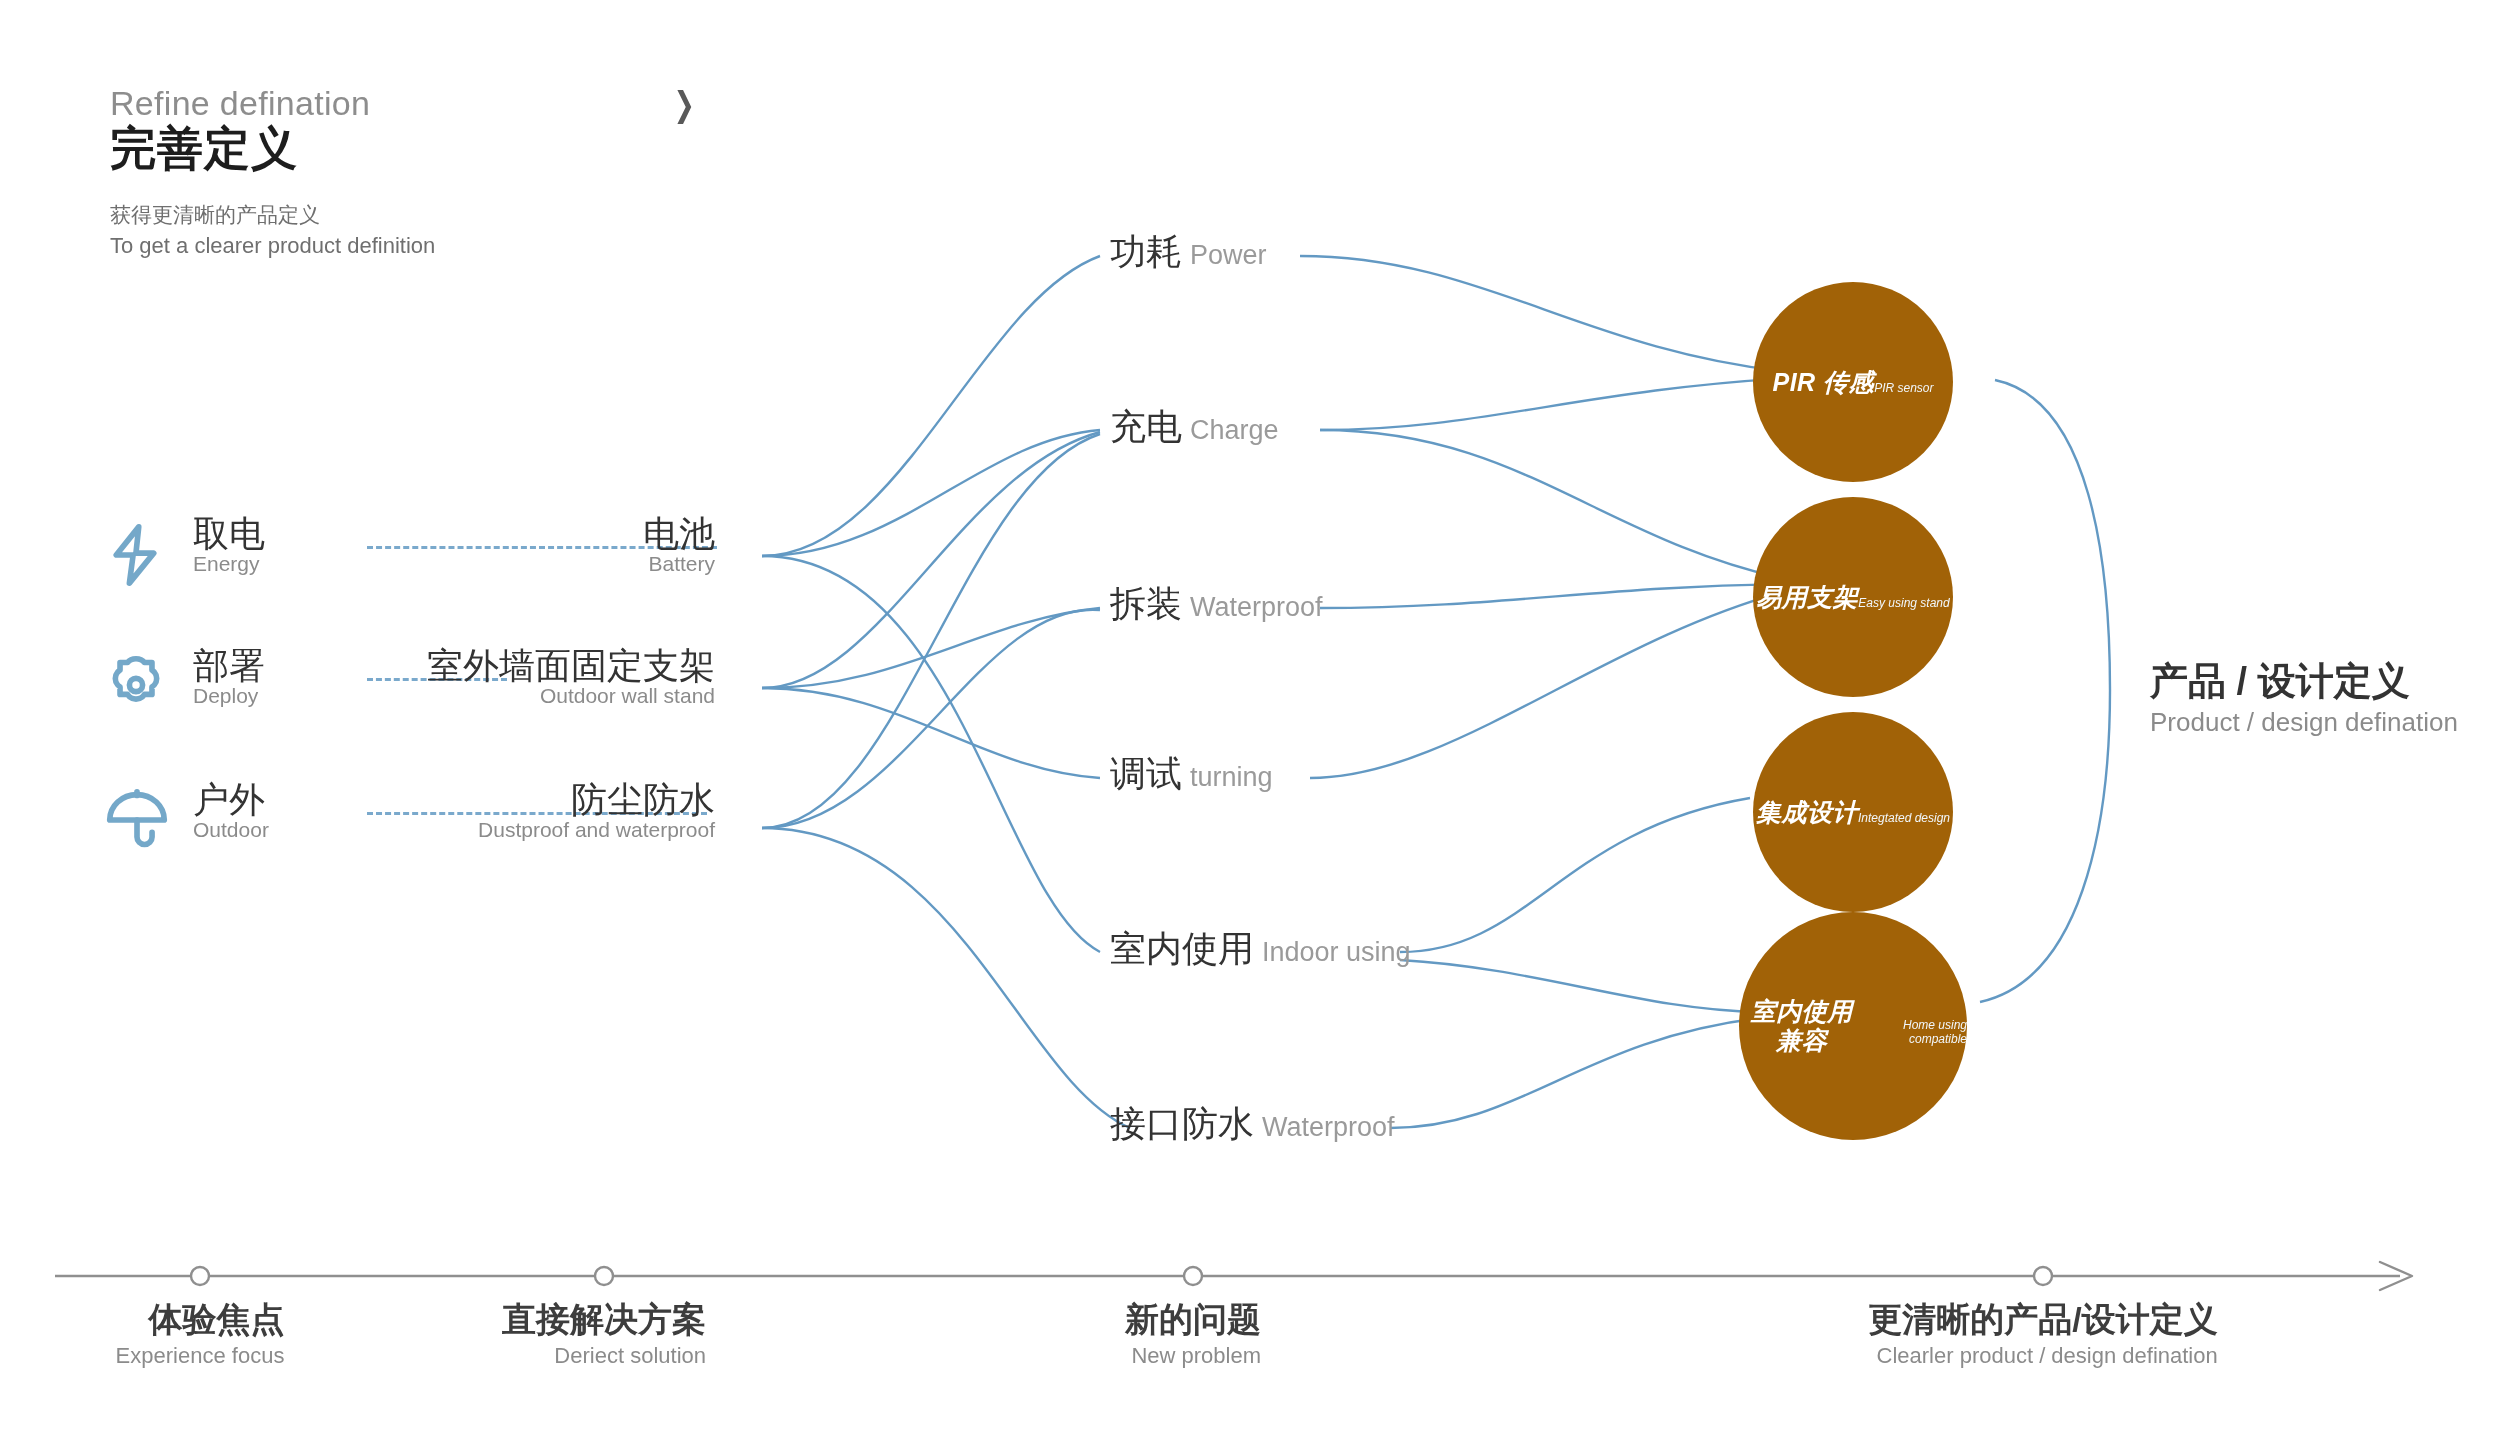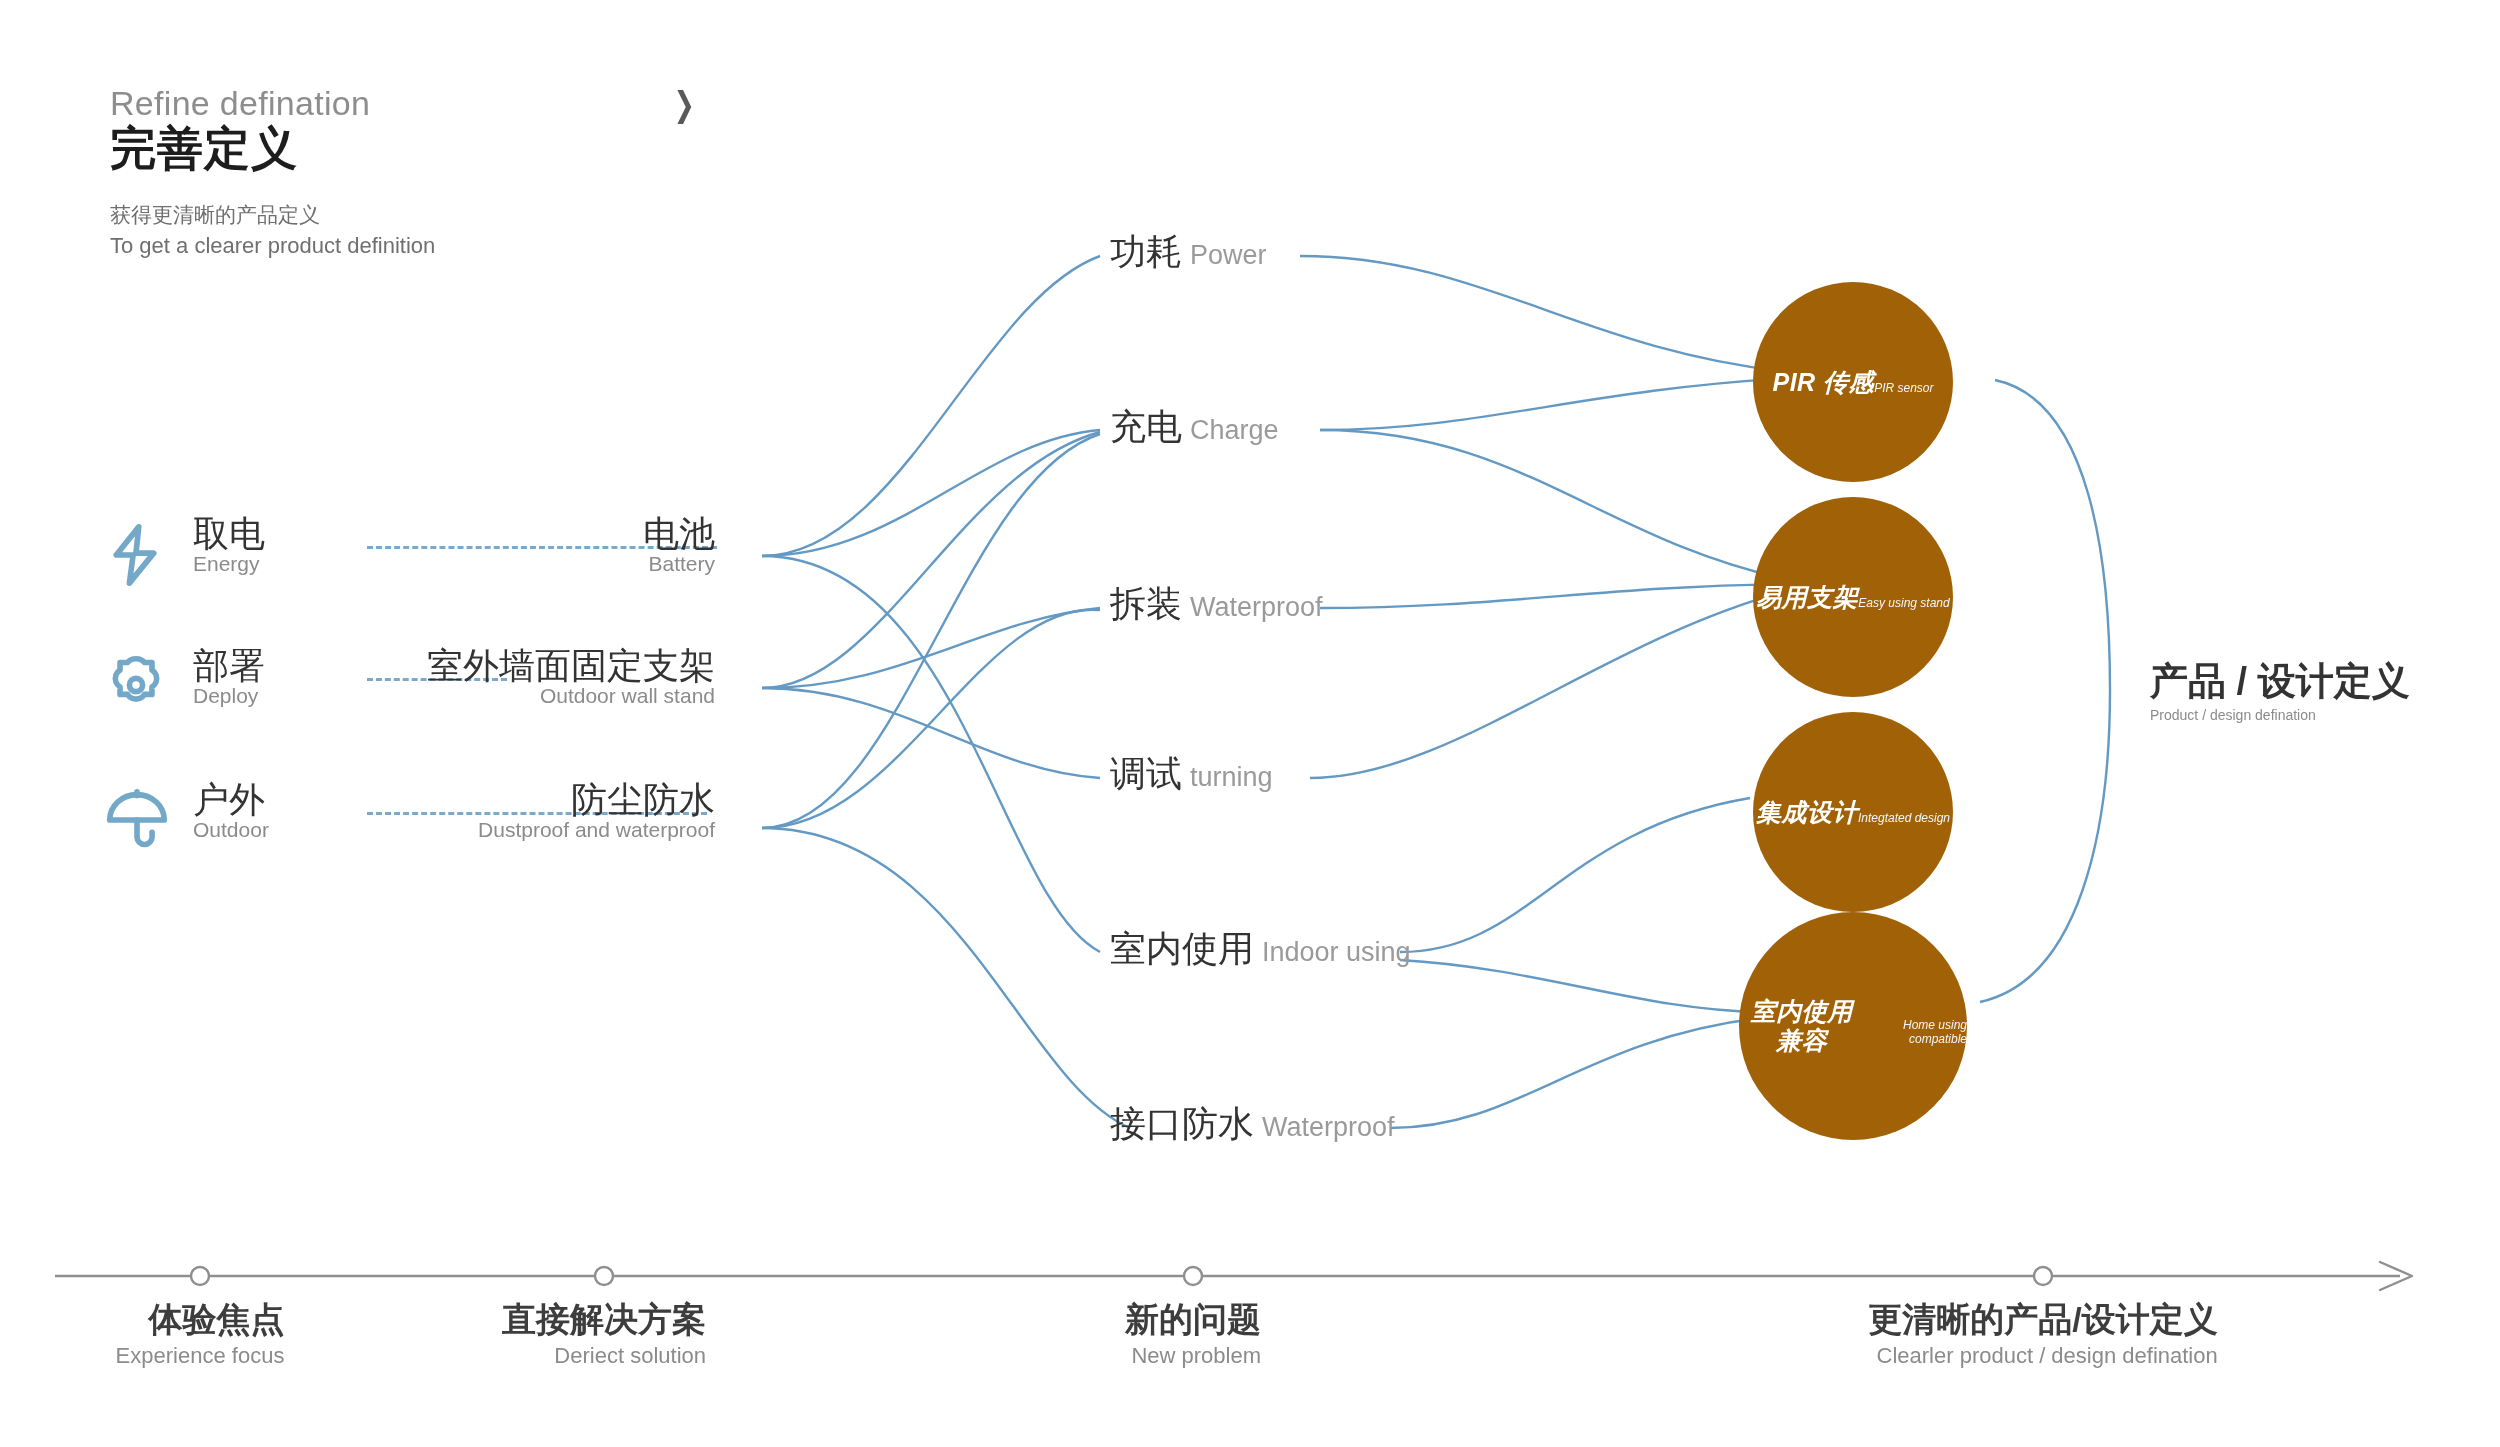--- a/index.html
+++ b/index.html
@@ -178,21 +178,21 @@
   #outcome-label .zh {
     display: block;
     font-size: 38px;
     font-weight: bold;
     color: #333;
     white-space: nowrap;
     line-height: 1.15;
   }
   #outcome-label .en {
     display: block;
-    font-size: 14px;
+    font-size: 26px;
     color: #8b8b8b;
     white-space: nowrap;
     margin-top: 3px;
   }
 
   
   #timeline {
     position: absolute;
     left: 0;
     top: 1240px;

